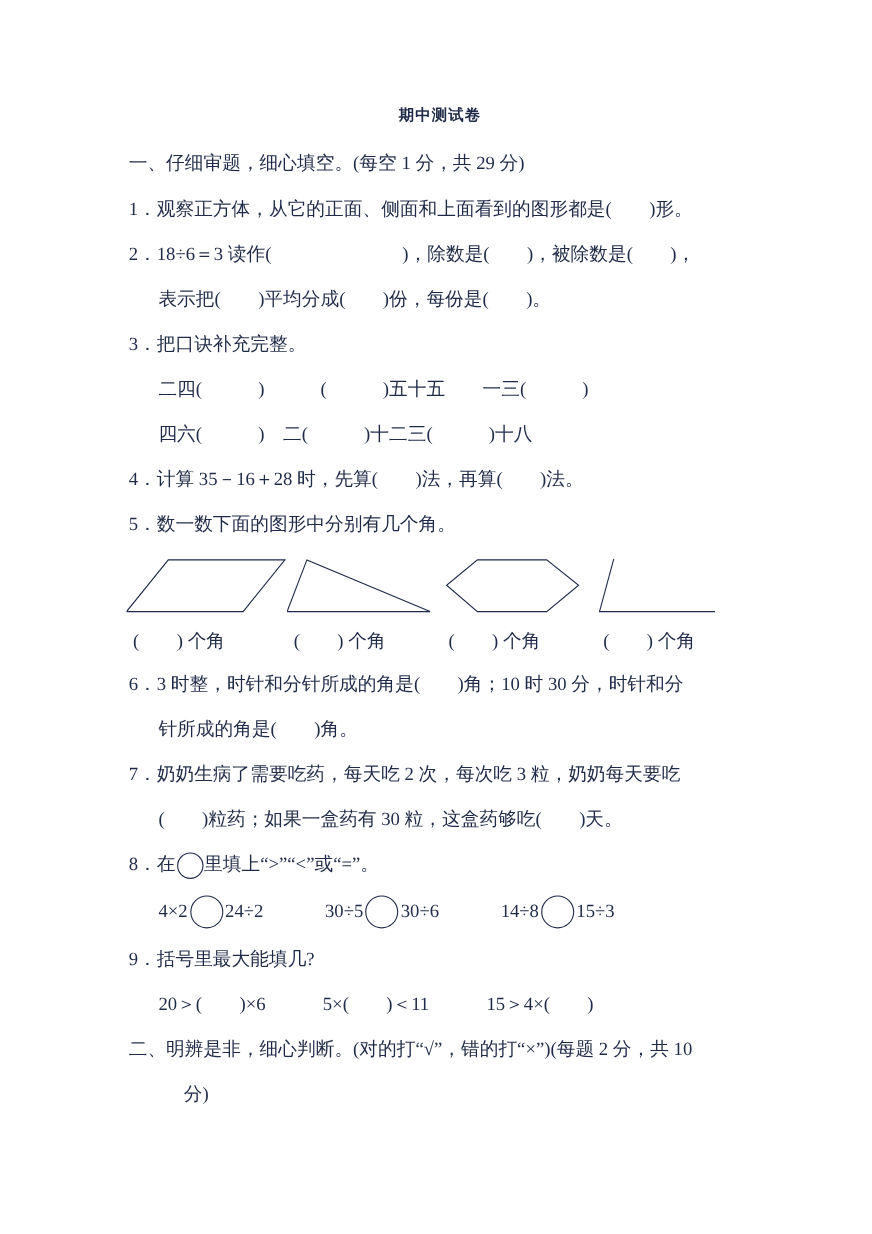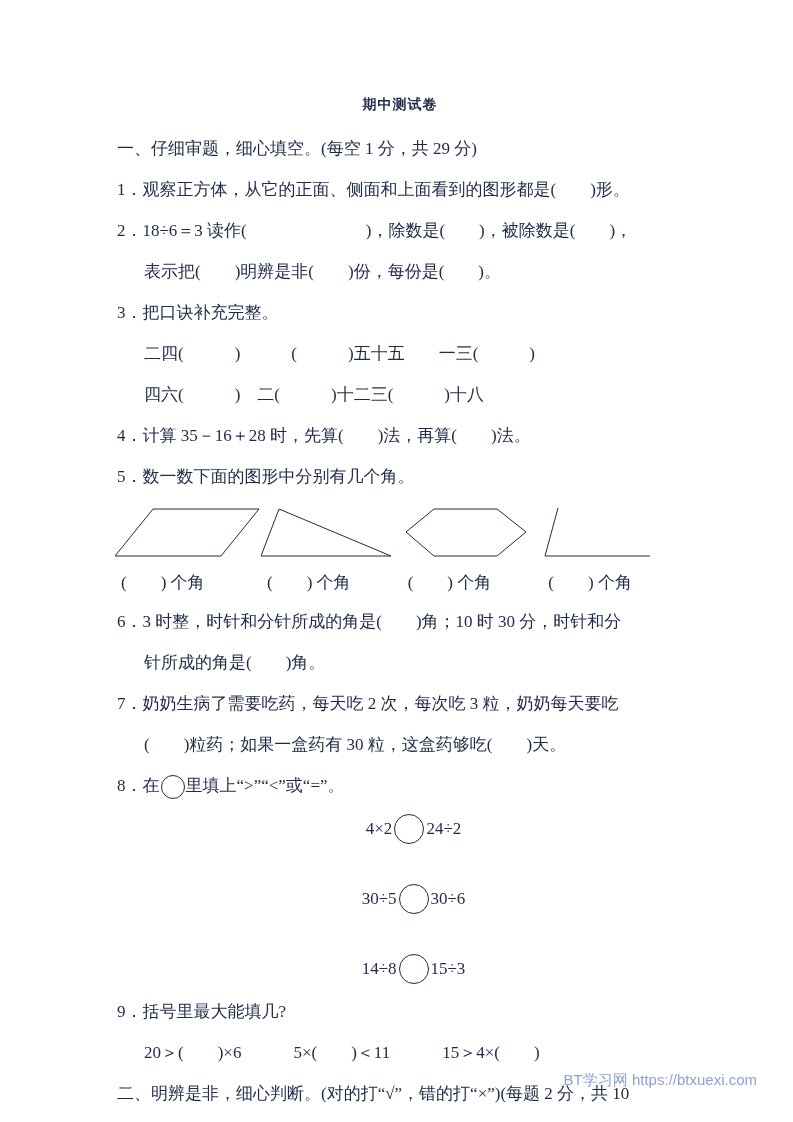--- a/index.html
+++ b/index.html
@@ -29,21 +29,21 @@
   .shape-col { width:146px; display:flex; flex-direction:column; }
   .shape-col svg { display:block; margin-bottom:10px; }
   .shape-label { font-size:17px; line-height:24px; white-space:pre; padding-left:6px; }
   .shapes-block { margin-bottom:14px; }
   .circle {
     display:inline-block; width:30px; height:30px;
     border:1px solid #1e2a47; border-radius:50%;
     vertical-align:middle; margin:0 2px;
   }
   .circle.small { width:24px; height:24px; margin:0 1px; }
-  .cmp-row { display:flex; align-items:center; gap:40px;flex-direction:column; }
+  .cmp-row { display:flex; align-items:center; gap:56px; }
   .cmp { display:flex; align-items:center; white-space:pre; }
   .blank-row { display:flex; gap:52px; white-space:pre; }
   .footer {
     position:absolute; right:36px; bottom:32px;
     font-size:15px; color:#8d9fd6;
     font-family:"Liberation Sans","DejaVu Sans",sans-serif;
     white-space:pre;
   }
 </style>
 </head>
@@ -52,21 +52,21 @@
 <div class="page">
   <div class="content">
 
     <div class="title">期中测试卷</div>
 
     <div class="line">一、仔细审题，细心填空。(每空 1 分，共 29 分)</div>
 
     <div class="line">1．观察正方体，从它的正面、侧面和上面看到的图形都是(　　)形。</div>
 
     <div class="line">2．18÷6＝3 读作(　　　　　　　)，除数是(　　)，被除数是(　　)，</div>
-    <div class="line indent">表示把(　　)明辨是非(　　)份，每份是(　　)。</div>
+    <div class="line indent">表示把(　　)平均分成(　　)份，每份是(　　)。</div>
 
     <div class="line">3．把口诀补充完整。</div>
     <div class="line indent">二四(　　　)　　　(　　　)五十五　　一三(　　　)</div>
     <div class="line indent">四六(　　　)　二(　　　)十二三(　　　)十八</div>
 
     <div class="line">4．计算 35－16＋28 时，先算(　　)法，再算(　　)法。</div>
 
     <div class="line">5．数一数下面的图形中分别有几个角。</div>
 
     <div class="shapes-block">
@@ -117,14 +117,13 @@
       <span>20＞(　　)×6</span>
       <span>5×(　　)＜11</span>
       <span>15＞4×(　　)</span>
     </div>
 
     <div class="line">二、明辨是非，细心判断。(对的打“√”，错的打“×”)(每题 2 分，共 10</div>
     <div class="line indent-wide">分)</div>
 
   </div>
 
-  <div class="footer">BT学习网 https://btxuexi.com</div>
 </div>
 
 </body></html>

